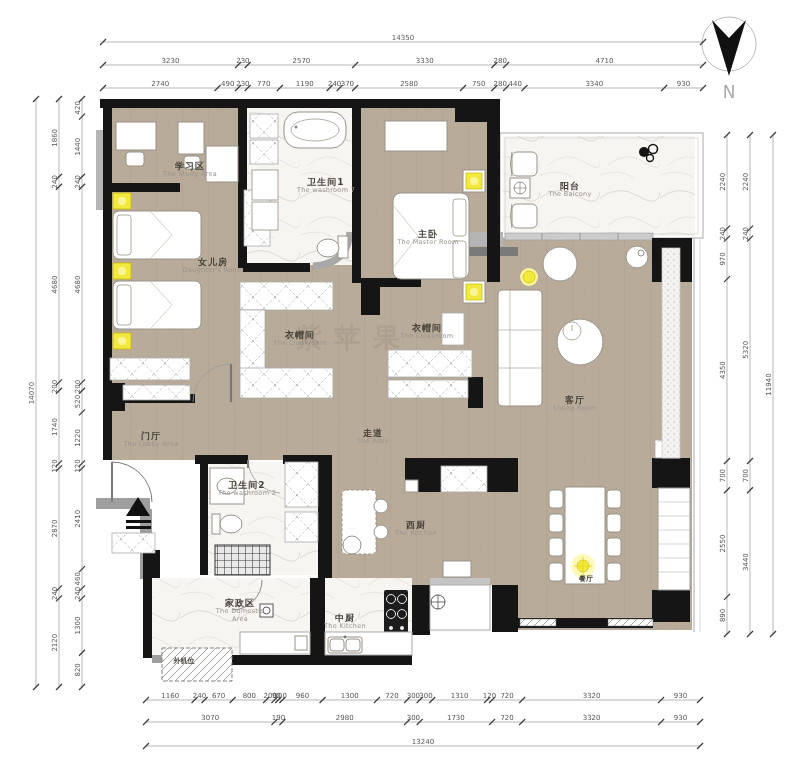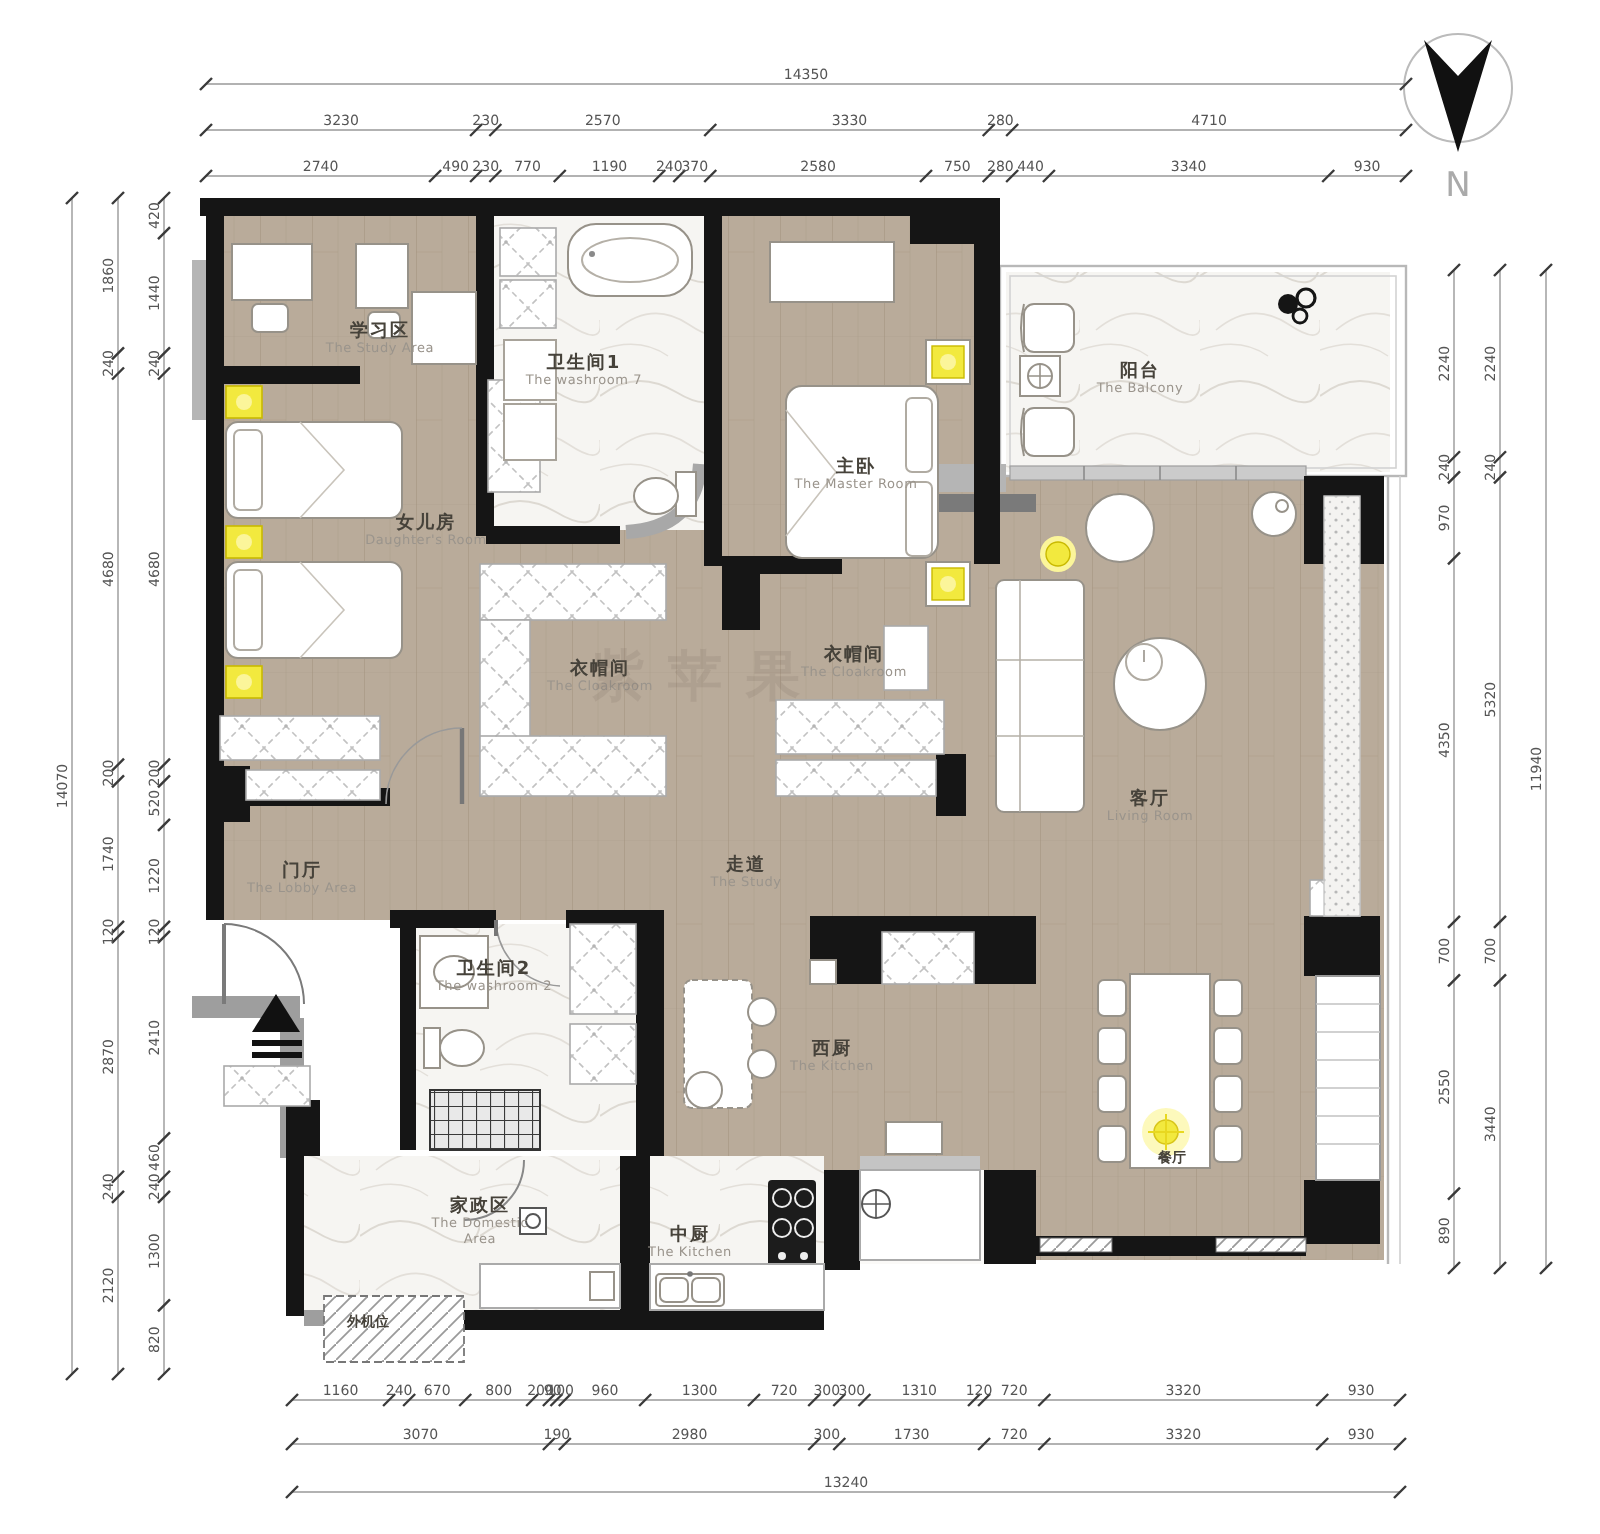--- a/index.html
+++ b/index.html
@@ -529,21 +529,21 @@
 
 <div id="labels" data-name="room-labels-layer">
       <div class="room-label" data-name="room-label-study" style="left: 190px; top: 170px;">
         <div class="zh" data-name="room-label-zh">学习区</div>
         <div class="en" data-name="room-label-en">The Study Area</div>
       </div>
       <div class="room-label" data-name="room-label-daughter" style="left: 213px; top: 266px;">
         <div class="zh" data-name="room-label-zh">女儿房</div>
         <div class="en" data-name="room-label-en">Daughter's Room</div>
       </div>
-      <div class="room-label" data-name="room-label-washroom1" style="left: 292px; top: 186px;">
+      <div class="room-label" data-name="room-label-washroom1" style="left: 326px; top: 186px;">
         <div class="zh" data-name="room-label-zh">卫生间1</div>
         <div class="en" data-name="room-label-en">The washroom 7</div>
       </div>
       <div class="room-label" data-name="room-label-master" style="left: 428px; top: 238px;">
         <div class="zh" data-name="room-label-zh">主卧</div>
         <div class="en" data-name="room-label-en">The Master Room</div>
       </div>
       <div class="room-label" data-name="room-label-balcony" style="left: 570px; top: 190px; text-align: center;">
         <div class="zh" data-name="room-label-zh">阳台</div>
         <div class="en" data-name="room-label-en">The Balcony</div>
@@ -559,21 +559,21 @@
       <div class="room-label" data-name="room-label-living" style="left: 575px; top: 404px;">
         <div class="zh" data-name="room-label-zh">客厅</div>
         <div class="en" data-name="room-label-en">Living Room</div>
       </div>
       <div class="room-label" data-name="room-label-lobby" style="left: 151px; top: 440px;">
         <div class="zh" data-name="room-label-zh">门厅</div>
         <div class="en" data-name="room-label-en">The Lobby Area</div>
       </div>
       <div class="room-label" data-name="room-label-aisle" style="left: 373px; top: 437px;">
         <div class="zh" data-name="room-label-zh">走道</div>
-        <div class="en" data-name="room-label-en">The Study</div>
+        <div class="en" data-name="room-label-en">The Aisle</div>
       </div>
       <div class="room-label" data-name="room-label-washroom2" style="left: 247px; top: 489px;">
         <div class="zh" data-name="room-label-zh">卫生间2</div>
         <div class="en" data-name="room-label-en">The washroom 2</div>
       </div>
       <div class="room-label" data-name="room-label-westkitchen" style="left: 416px; top: 529px;">
         <div class="zh" data-name="room-label-zh">西厨</div>
         <div class="en" data-name="room-label-en">The Kitchen</div>
       </div>
       <div class="room-label" data-name="room-label-kitchen" style="left: 345px; top: 602px; margin-top: 20px;">

